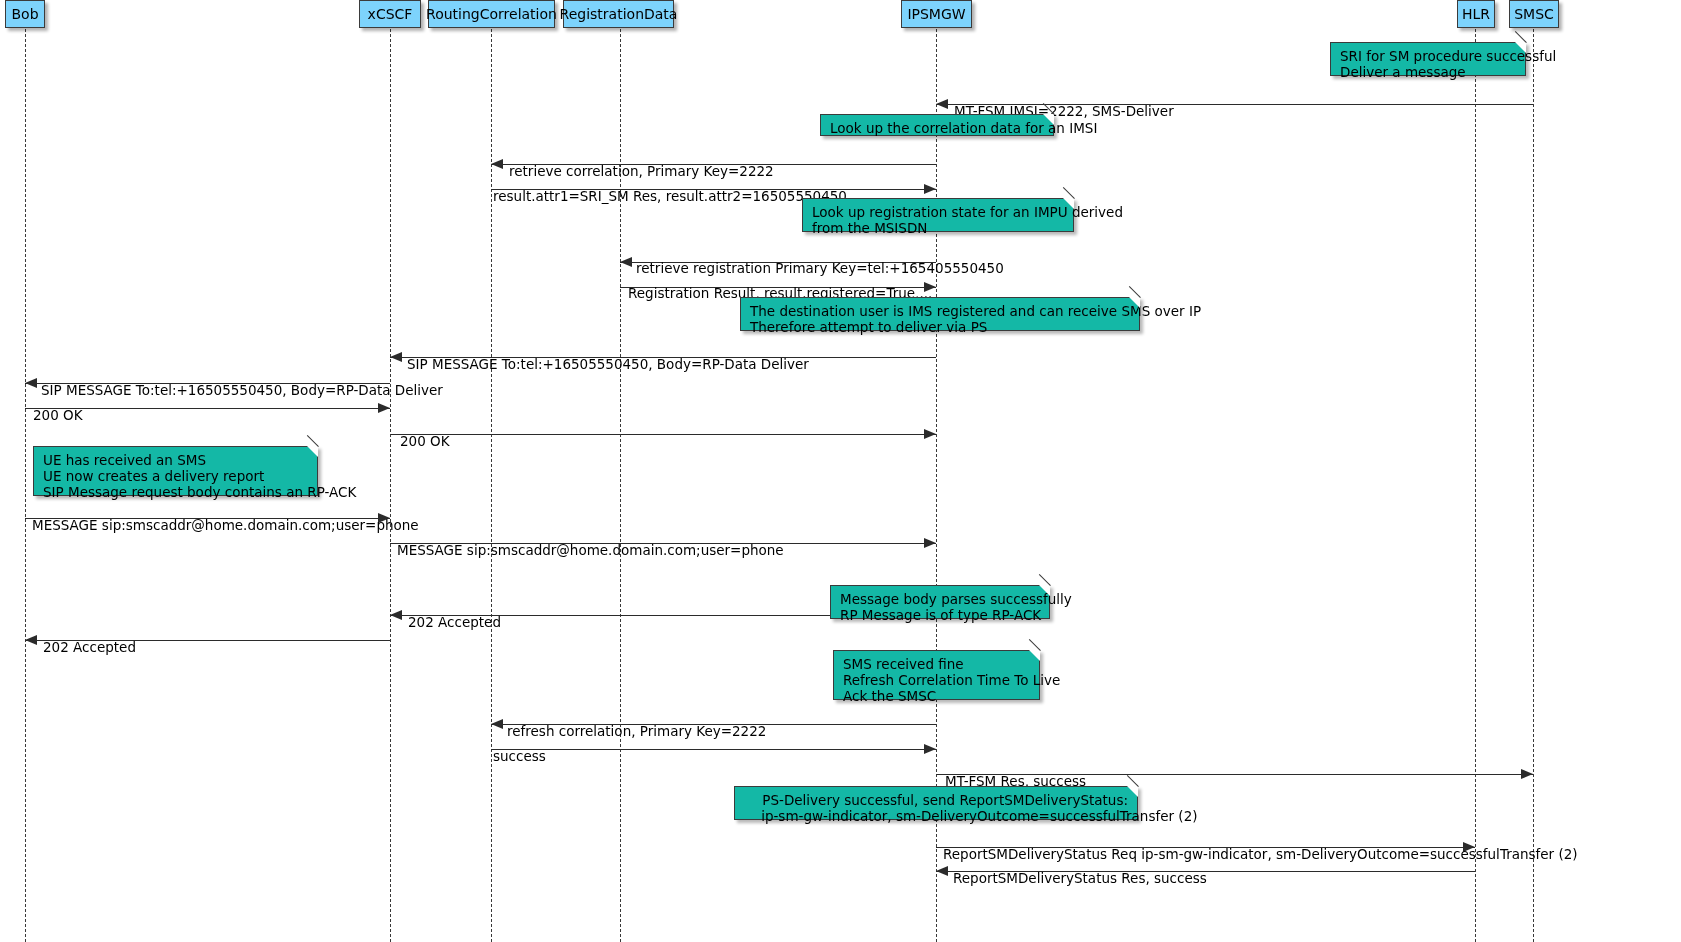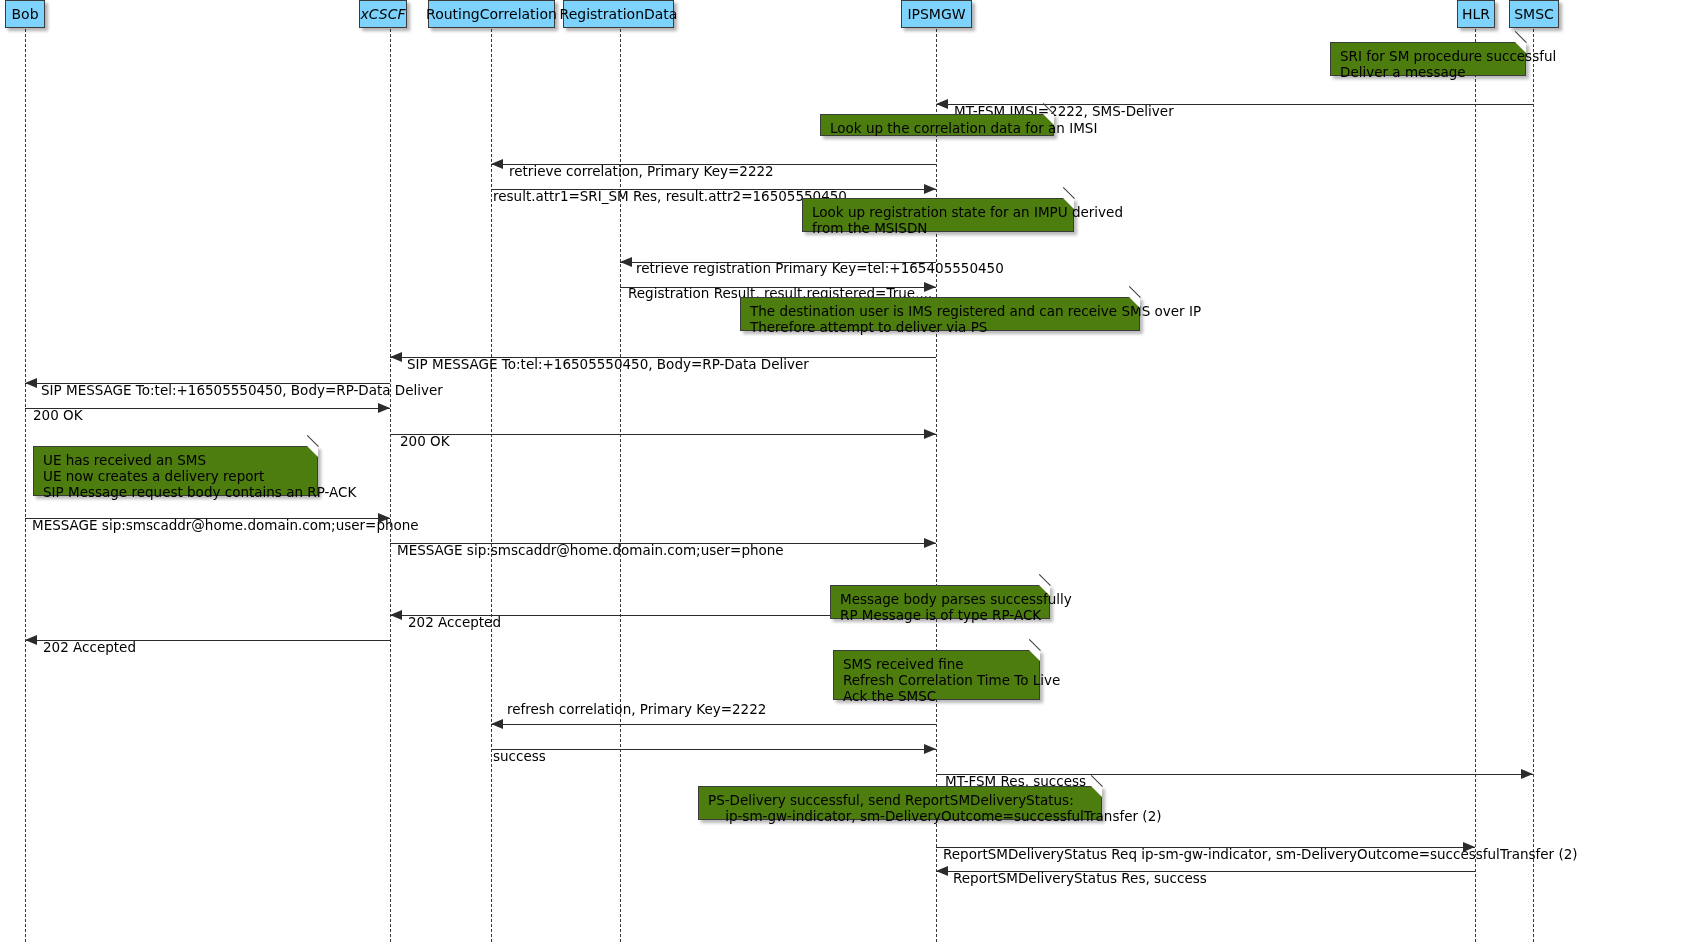--- a/index.html
+++ b/index.html
@@ -75,21 +75,21 @@
     white-space: nowrap;
     line-height: 1;
     z-index: 5;
     margin-top: 16px;
   }
 
   
   .note {
     position: absolute;
     box-sizing: border-box;
-    background: #4d7c0f;
+    background: #14b8a6;
     border: 1.2px solid #3b3b3b;
     color: #000000;
     font-size: 13.5px;
     line-height: 16px;
     padding: 5px 9px 6px 9px;
     white-space: pre;
     box-shadow: 3px 3px 3px rgba(0,0,0,0.28);
     z-index: 7;
   }
   .note .dogear {
@@ -161,21 +161,21 @@
       <div class="arrowhead right" style="top: 538px; left: 924px;"></div>
       <div class="msg-label" style="left: 397px; top: 528px;">MESSAGE sip:smscaddr@home.domain.com;user=phone</div>
       <div class="msg" style="left: 390px; top: 615px; width: 546px;"></div>
       <div class="arrowhead left" style="top: 610px; left: 390px;"></div>
       <div class="msg-label" style="left: 408px; top: 600px;">202 Accepted</div>
       <div class="msg" style="left: 25px; top: 640px; width: 365px;"></div>
       <div class="arrowhead left" style="top: 635px; left: 25px;"></div>
       <div class="msg-label" style="left: 43px; top: 625px;">202 Accepted</div>
       <div class="msg" style="left: 491px; top: 724px; width: 445px;"></div>
       <div class="arrowhead left" style="top: 719px; left: 491px;"></div>
-      <div class="msg-label" style="left: 507px; top: 687px;">refresh correlation, Primary Key=2222</div>
+      <div class="msg-label" style="left: 507px; top: 709px;">refresh correlation, Primary Key=2222</div>
       <div class="msg" style="left: 491px; top: 749px; width: 445px;"></div>
       <div class="arrowhead right" style="top: 744px; left: 924px;"></div>
       <div class="msg-label" style="left: 493px; top: 734px;">success</div>
       <div class="msg" style="left: 936px; top: 774px; width: 597px;"></div>
       <div class="arrowhead right" style="top: 769px; left: 1521px;"></div>
       <div class="msg-label" style="left: 945px; top: 759px;">MT-FSM Res, success</div>
       <div class="msg" style="left: 936px; top: 847px; width: 539px;"></div>
       <div class="arrowhead right" style="top: 842px; left: 1463px;"></div>
       <div class="msg-label" style="left: 943px; top: 832px;">ReportSMDeliveryStatus Req ip-sm-gw-indicator, sm-DeliveryOutcome=successfulTransfer (2)</div>
       <div class="msg" style="left: 936px; top: 871px; width: 539px;"></div>
@@ -183,27 +183,27 @@
       <div class="msg-label" style="left: 953px; top: 856px;">ReportSMDeliveryStatus Res, success</div>
     </div>
   <div id="notes-layer">
       <div class="note" style="left: 1330px; top: 42px; width: 196px; height: 34px;"><span class="note-text">SRI for SM procedure successful</span><span class="note-text">Deliver a message</span><span class="dogear"></span><span class="dogear-line"></span></div>
       <div class="note" style="left: 820px; top: 114px; width: 234px; height: 22px;"><span class="note-text">Look up the correlation data for an IMSI</span><span class="dogear"></span><span class="dogear-line"></span></div>
       <div class="note" style="left: 802px; top: 198px; width: 272px; height: 34px;"><span class="note-text">Look up registration state for an IMPU derived</span><span class="note-text">from the MSISDN</span><span class="dogear"></span><span class="dogear-line"></span></div>
       <div class="note" style="left: 740px; top: 297px; width: 400px; height: 34px;"><span class="note-text">The destination user is IMS registered and can receive SMS over IP</span><span class="note-text">Therefore attempt to deliver via PS</span><span class="dogear"></span><span class="dogear-line"></span></div>
       <div class="note" style="left: 33px; top: 446px; width: 285px; height: 50px;"><span class="note-text">UE has received an SMS</span><span class="note-text">UE now creates a delivery report</span><span class="note-text">SIP Message request body contains an RP-ACK</span><span class="dogear"></span><span class="dogear-line"></span></div>
       <div class="note" style="left: 830px; top: 585px; width: 220px; height: 34px;"><span class="note-text">Message body parses successfully</span><span class="note-text">RP Message is of type RP-ACK</span><span class="dogear"></span><span class="dogear-line"></span></div>
       <div class="note" style="left: 833px; top: 650px; width: 207px; height: 50px;"><span class="note-text">SMS received fine</span><span class="note-text">Refresh Correlation Time To Live</span><span class="note-text">Ack the SMSC</span><span class="dogear"></span><span class="dogear-line"></span></div>
-      <div class="note" style="left: 698px; top: 786px; width: 404px; height: 34px;"><span class="note-text">PS-Delivery successful, send ReportSMDeliveryStatus:</span><span class="note-text">    ip-sm-gw-indicator, sm-DeliveryOutcome=successfulTransfer (2)</span><span class="dogear"></span><span class="dogear-line"></span></div>
+      <div class="note" style="left: 734px; top: 786px; width: 404px; height: 34px; text-align: right;"><span class="note-text">PS-Delivery successful, send ReportSMDeliveryStatus:</span><span class="note-text">    ip-sm-gw-indicator, sm-DeliveryOutcome=successfulTransfer (2)</span><span class="dogear"></span><span class="dogear-line"></span></div>
     </div>
   <div id="participants-layer">
       <div class="participant" style="left: 5px; top: 0px; width: 40px;">
         <span>Bob</span>
       </div>
-      <div class="participant" style="left: 359px; top: 0px; width: 48px; font-style: italic;">
+      <div class="participant" style="left: 359px; top: 0px; width: 62px;">
         <span>xCSCF</span>
       </div>
       <div class="participant" style="left: 428px; top: 0px; width: 127px;">
         <span>RoutingCorrelation</span>
       </div>
       <div class="participant" style="left: 563px; top: 0px; width: 111px;">
         <span>RegistrationData</span>
       </div>
       <div class="participant" style="left: 901px; top: 0px; width: 71px;">
         <span>IPSMGW</span>

